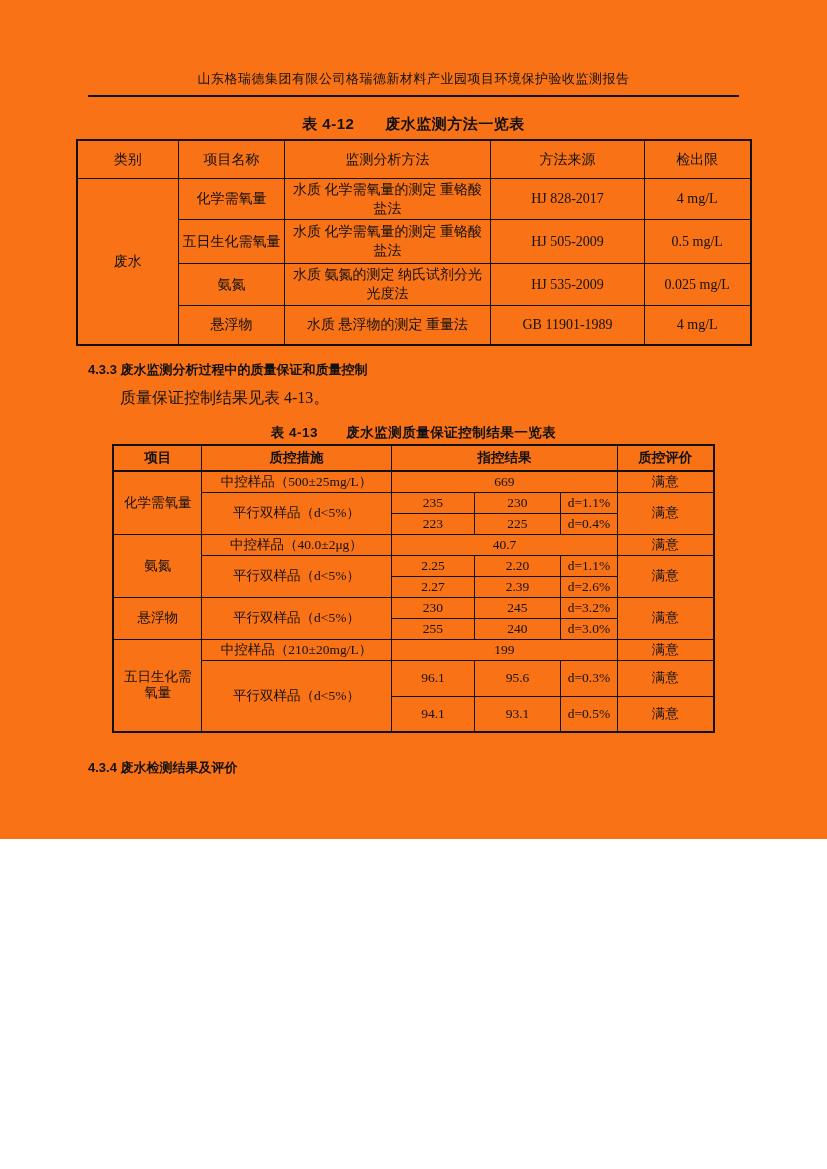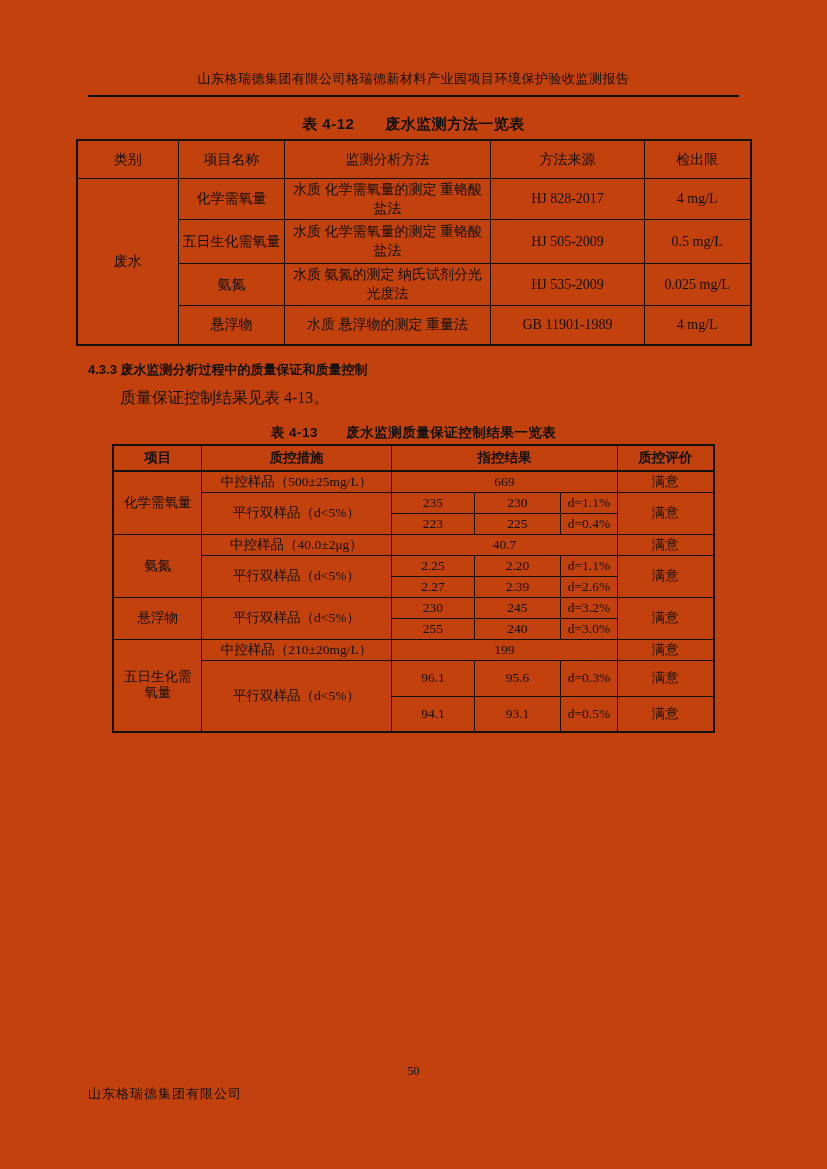--- a/index.html
+++ b/index.html
@@ -1,22 +1,22 @@
 <!DOCTYPE html>
 <html lang="zh"><head>
 <meta charset="utf-8">
 <style>
   * { margin: 0; padding: 0; box-sizing: border-box; }
   html, body { background: #ffffff; }
   .page {
     position: relative;
     width: 827px;
-    height: 1169px;
+    height: 839px;
     margin: 0 auto;
-    background: #c2410c;
+    background: #f97316;
     color: #111;
     font-family: "Liberation Serif", "DejaVu Serif", serif;
     overflow: hidden;
   }
   .doc-header {
     margin: 70px 88px 0;
     text-align: center;
     font-size: 13px;
     letter-spacing: 0.5px;
     padding-bottom: 7px;
@@ -234,17 +234,18 @@
     </tr>
     <tr class="tall">
       <td>94.1</td>
       <td>93.1</td>
       <td>d=0.5%</td>
       <td>满意</td>
     </tr>
   </tbody>
     </table>
 
+  <div class="heading h434">4.3.4 废水检测结果及评价</div>
 
   <div class="page-number">50</div>
   <div class="footer-company">山东格瑞德集团有限公司</div>
 
 </div>
 
 </body></html>

